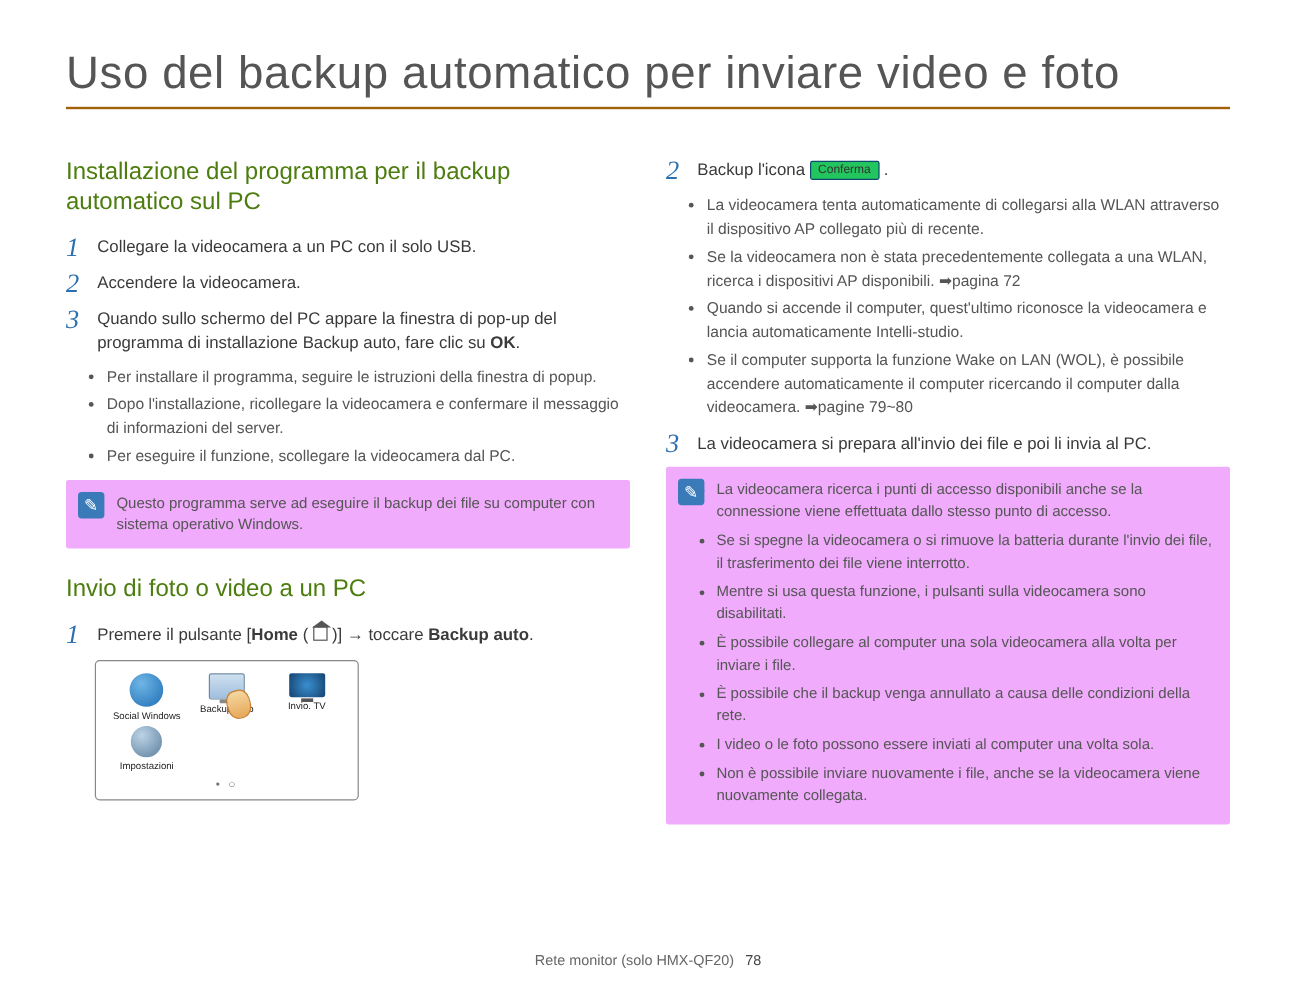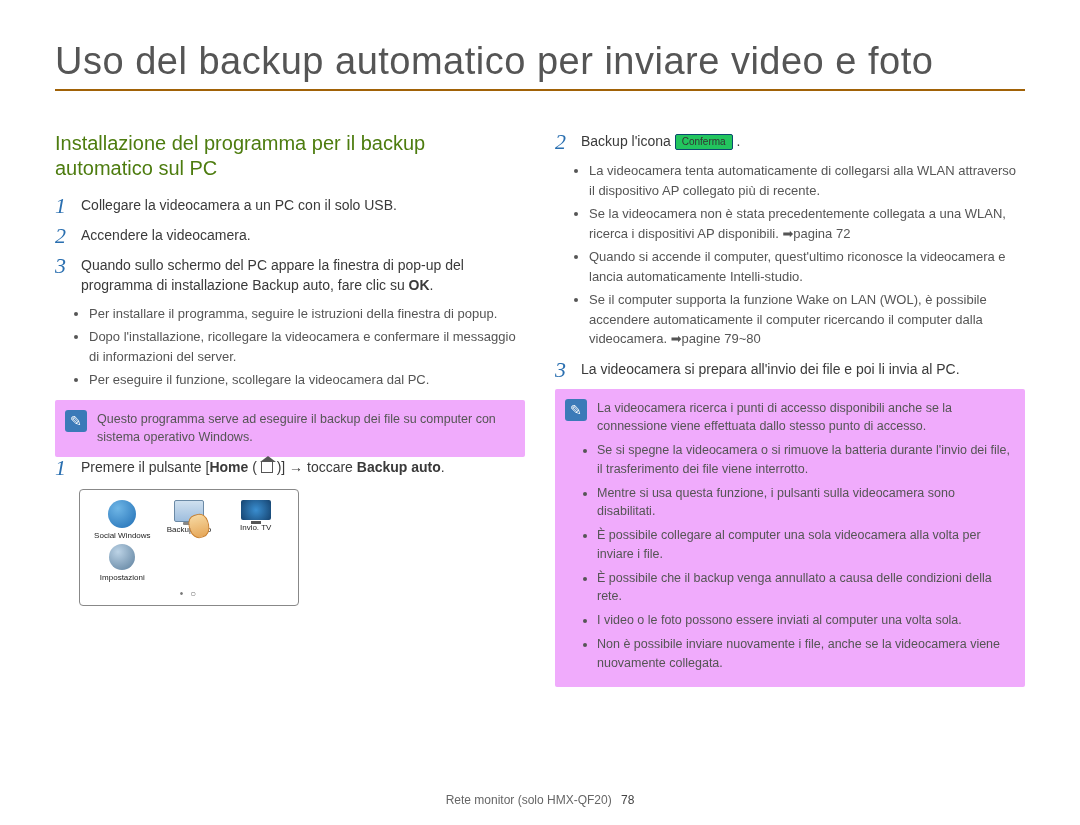--- a/index.html
+++ b/index.html
@@ -195,20 +195,21 @@
       <li>Per installare il programma, seguire le istruzioni della finestra di popup.</li>
       <li>Dopo l'installazione, ricollegare la videocamera e confermare il messaggio di informazioni del server.</li>
       <li>Per eseguire il funzione, scollegare la videocamera dal PC.</li>
     </ul>
 
     <div class="note-box">
       <div class="note-icon"></div>
       <div>Questo programma serve ad eseguire il backup dei file su computer con sistema operativo Windows.</div>
     </div>
 
+    <div class="section-heading" style="margin-top:22px;">Invio di foto o video a un PC</div>
 
     <div class="step">
       <div class="step-num">1</div>
       <div class="step-text">
         <span>Premere il pulsante [</span><b>Home</b><span> ( </span><span class="home-glyph"></span><span> )] → toccare </span><b>Backup auto</b><span>.</span>
       </div>
     </div>
 
     <div class="screen-box">
       <div class="screen-grid">

